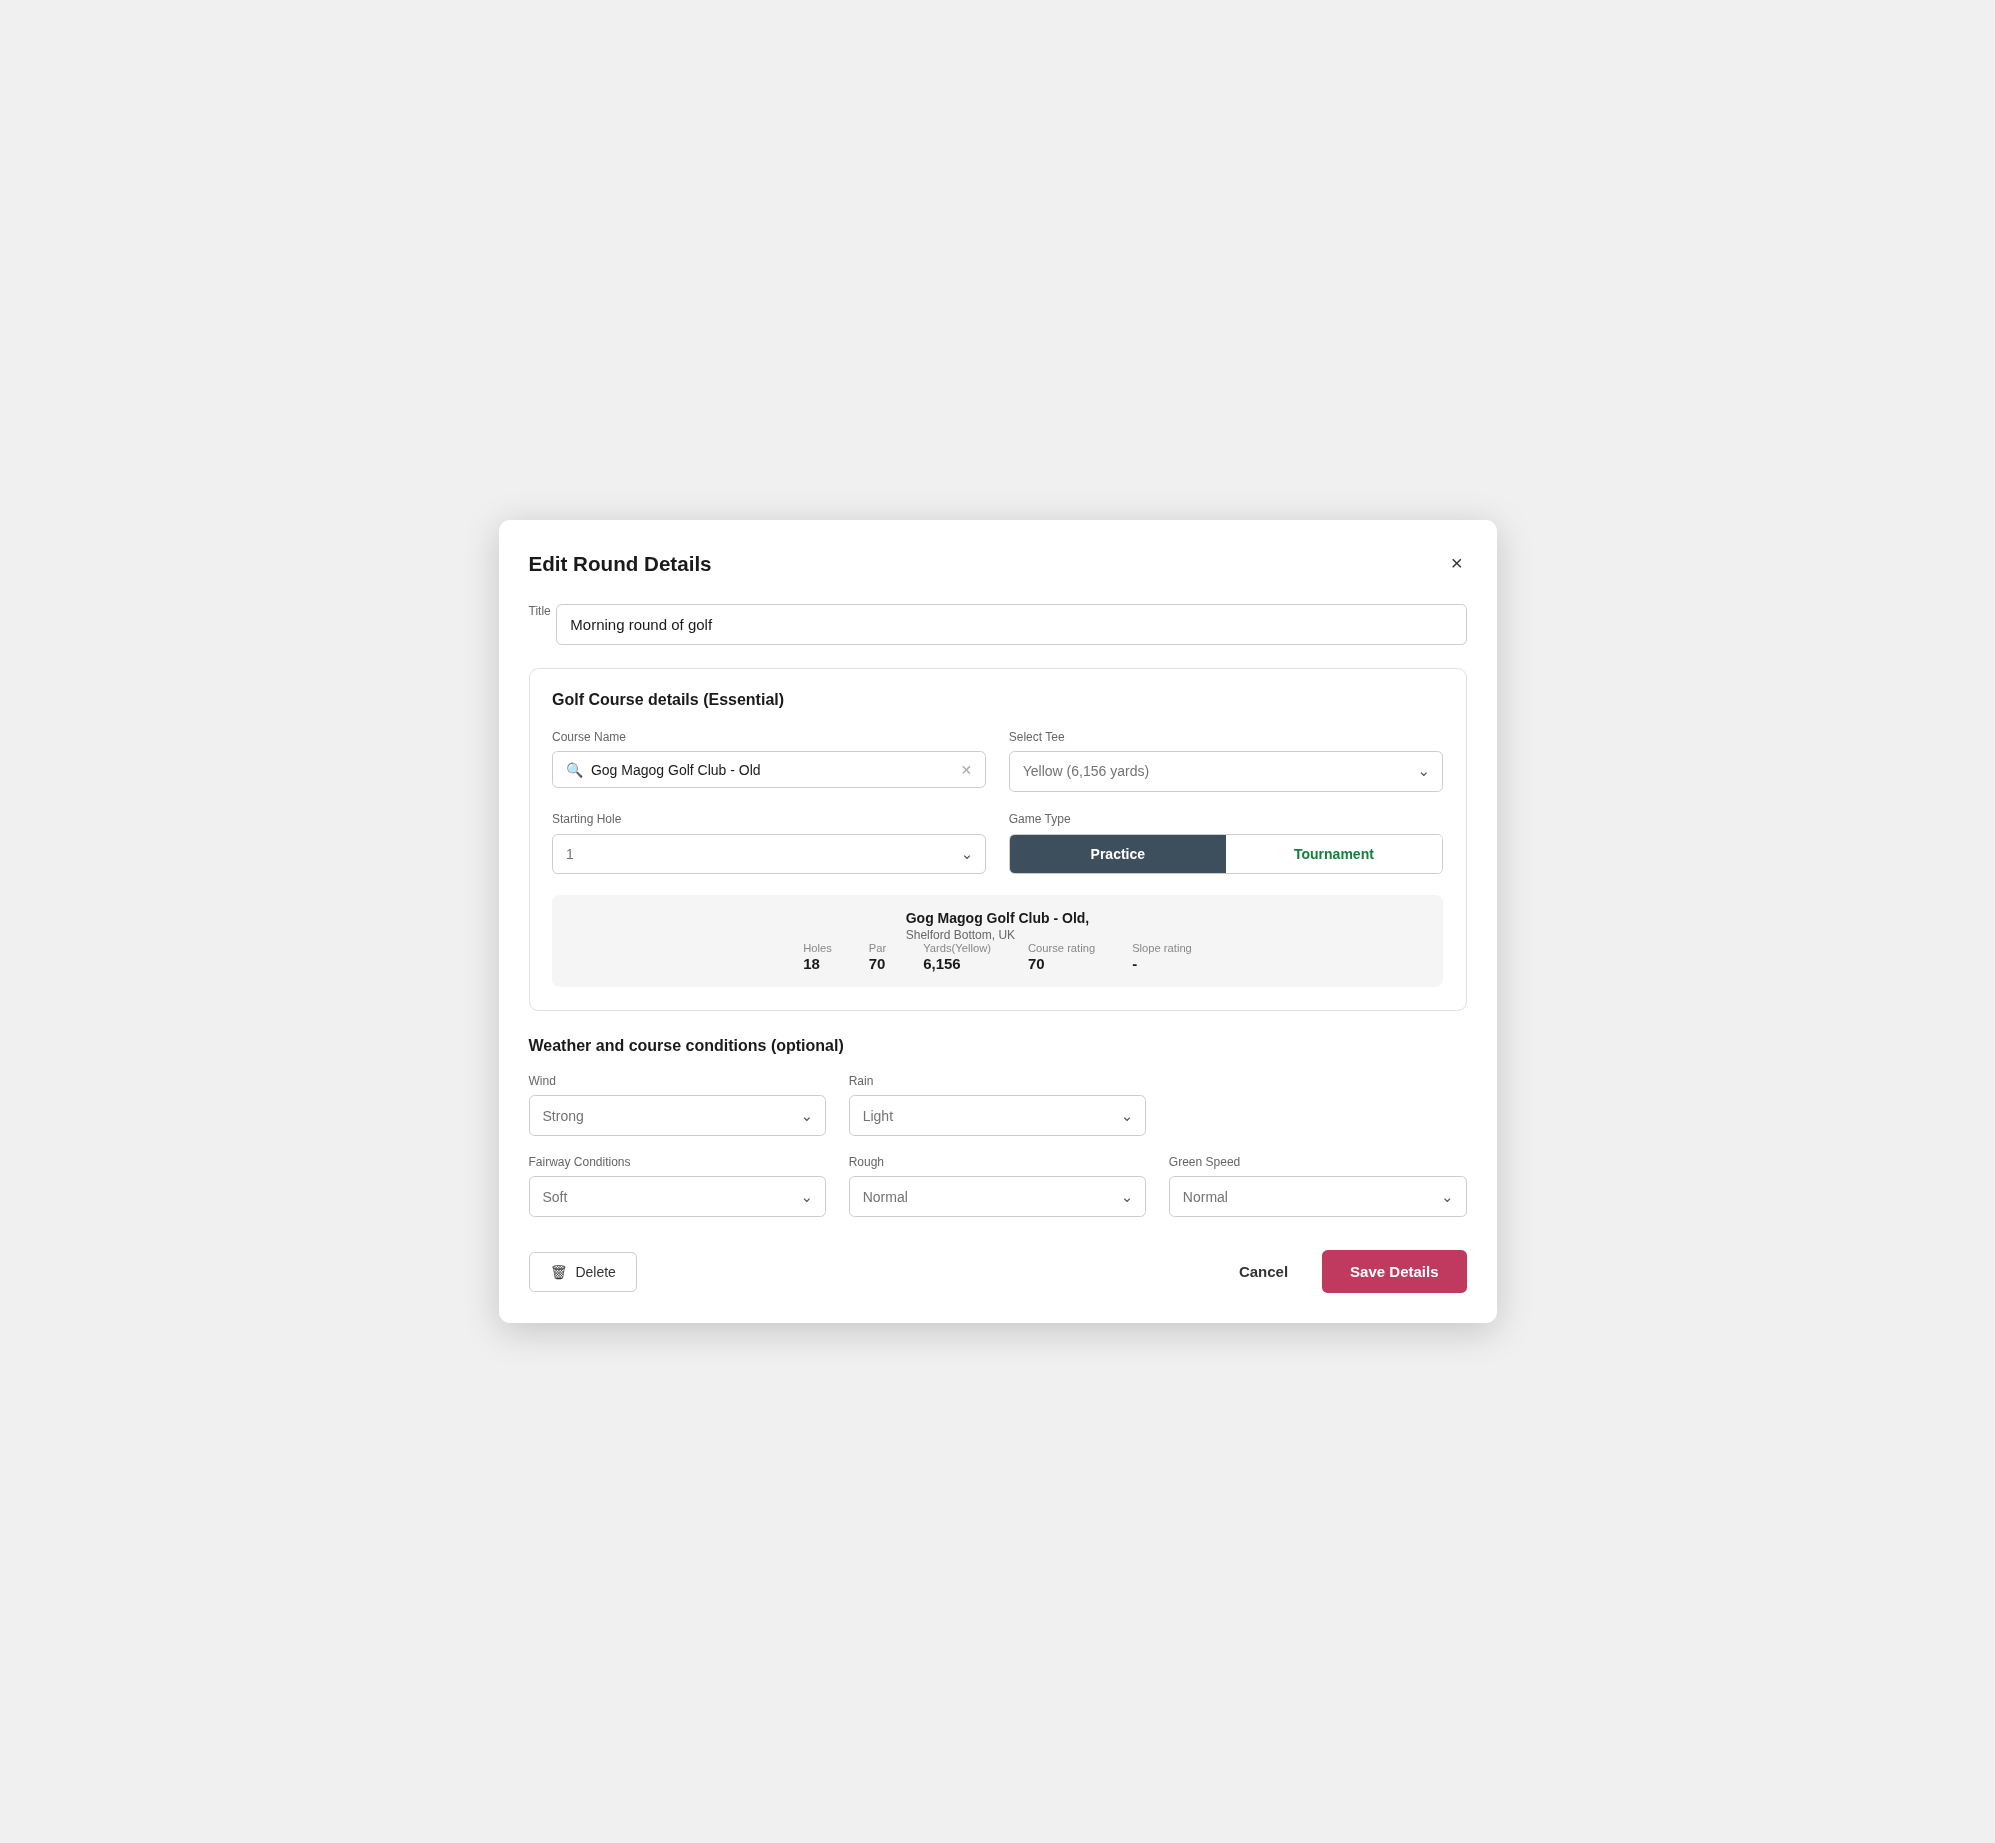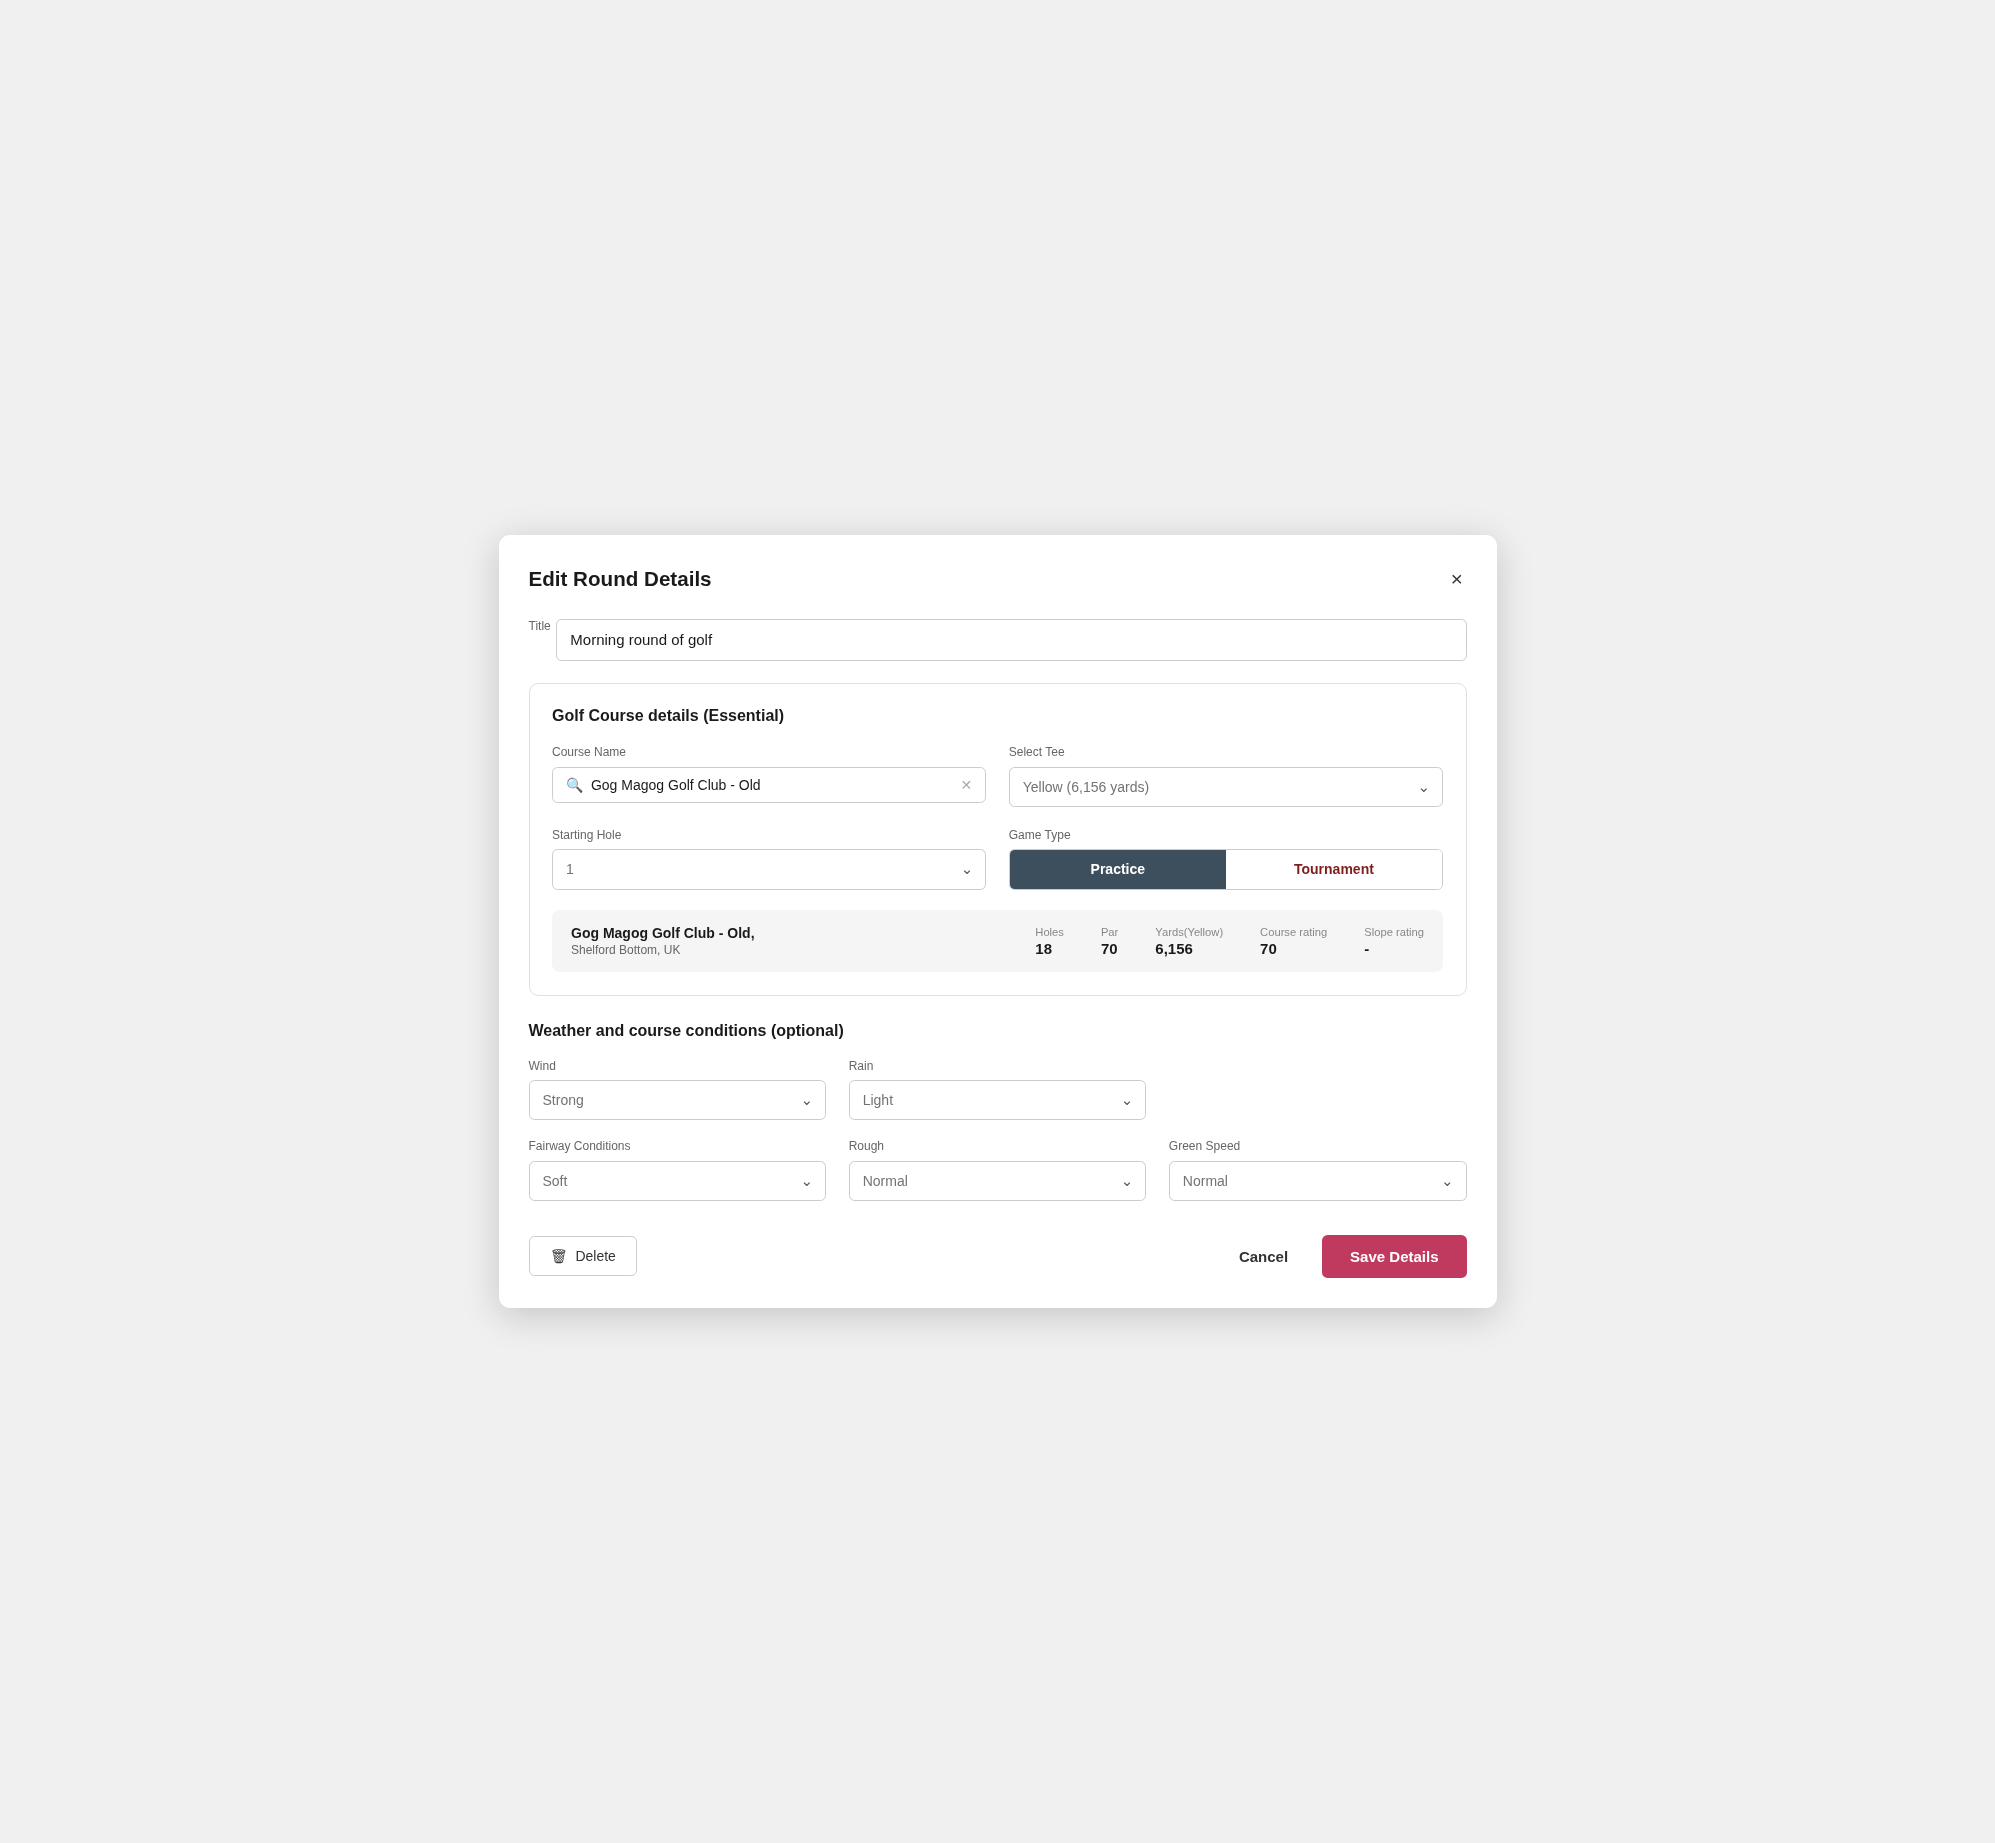--- a/index.html
+++ b/index.html
@@ -179,29 +179,30 @@
       font-size: 14px;
       font-weight: 600;
       transition: background 0.15s, color 0.15s;
     }
     .toggle-btn.active {
       background: #3d4f5c;
       color: #fff;
     }
     .toggle-btn.inactive {
       background: #fff;
-      color: #7f1d1d;
+      color: #15803d;
     }
     .course-info-bar {
       background: #f5f5f5;
       border-radius: 7.5px;
       padding: 15px 19px;
       display: flex;
       align-items: center;
       gap: 0;
+      flex-direction: column;
     }
     .course-info-name {
       flex: 1;
     }
     .course-info-name .name {
       font-size: 14px;
       font-weight: 700;
       color: #1a1a1a;
     }
     .course-info-name .location {

